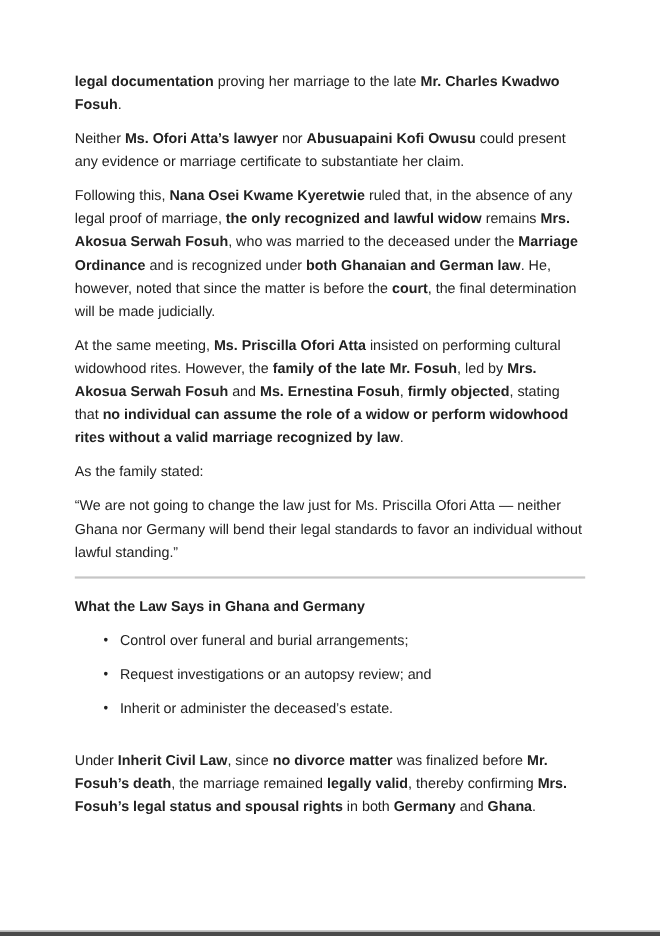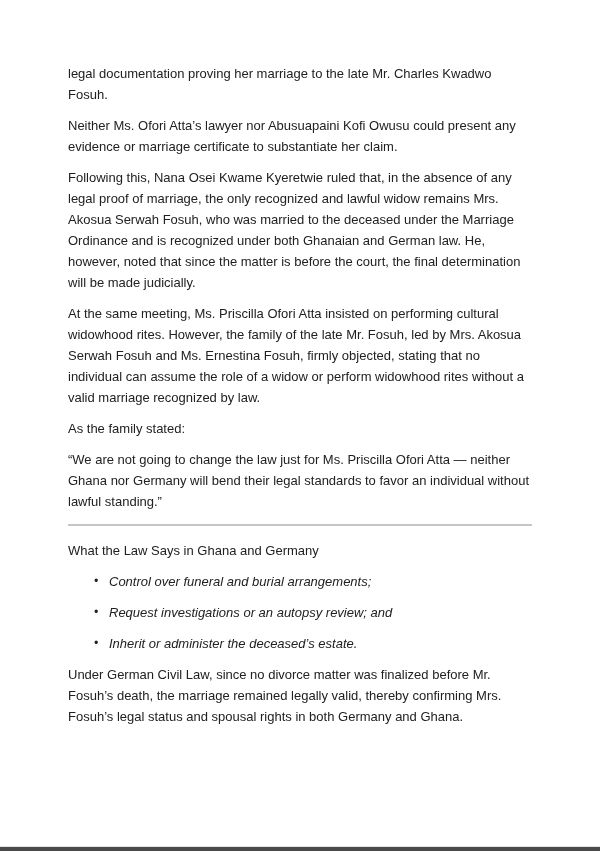--- a/index.html
+++ b/index.html
@@ -19,31 +19,30 @@
   }
   .doc-content{
     position:absolute;
     left:68px;top:63px;
     width:464px;
     font-size:13px;
     line-height:21px;
   }
   p.para{margin:0 0 10px 0;}
   p.heading{margin:0 0 10px 0;font-weight:bold;}
-  b{font-weight:normal;margin-top:36px;}
+  b{font-weight:bold;margin-top:36px;}
   .divider{
     height:0;
     border-top:2px solid var(--divider);
     margin:12px 0 14px 0;
   }
   ul.bullets{
     list-style:none;
-    margin:0 0 10px 0;
+    margin:0 0 26px 0;
     padding:0 0 0 41px;
-    font-style:italic;
   }
   ul.bullets li{
     margin:0 0 10px 0;
     position:relative;
   }
   ul.bullets li::before{
     content:"\2022";
     position:absolute;
     left:-15px;
     font-size:12px;
@@ -67,16 +66,16 @@
       <p class="para"><span>At the same meeting, </span><b>Ms. Priscilla Ofori Atta</b><span> insisted on performing cultural widowhood rites. However, the </span><b>family of the late Mr. Fosuh</b><span>, led by </span><b>Mrs. Akosua Serwah Fosuh</b><span> and </span><b>Ms. Ernestina Fosuh</b><span>, </span><b>firmly objected</b><span>, stating that </span><b>no individual can assume the role of a widow or perform widowhood rites without a valid marriage recognized by law</b><span>.</span></p>
       <p class="para"><span>As the family stated:</span></p>
       <p class="para"><span>“We are not going to change the law just for Ms. Priscilla Ofori Atta — neither Ghana nor Germany will bend their legal standards to favor an individual without lawful standing.”</span></p>
       <div class="divider"></div>
       <p class="heading"><b>What the Law Says in Ghana and Germany</b></p>
       <ul class="bullets">
         <li><span>Control over funeral and burial arrangements;</span></li>
         <li><span>Request investigations or an autopsy review; and</span></li>
         <li><span>Inherit or administer the deceased’s estate.</span></li>
       </ul>
-      <p class="para"><span>Under </span><b>German Civil Law</b><span>, since </span><b>no divorce matter</b><span> was finalized before </span><b>Mr. Fosuh’s death</b><span>, the marriage remained </span><b>legally valid</b><span>, thereby confirming </span><b>Mrs. Fosuh’s legal status and spousal rights</b><span> in both </span><b>Germany</b><span> and </span><b>Ghana</b><span>.</span></p>
+      <p class="para"><span>Under </span><b>Inherit Civil Law</b><span>, since </span><b>no divorce matter</b><span> was finalized before </span><b>Mr. Fosuh’s death</b><span>, the marriage remained </span><b>legally valid</b><span>, thereby confirming </span><b>Mrs. Fosuh’s legal status and spousal rights</b><span> in both </span><b>Germany</b><span> and </span><b>Ghana</b><span>.</span></p>
     </div>
   <div class="bottom-bar"></div>
 </div>
 
 </body></html>

